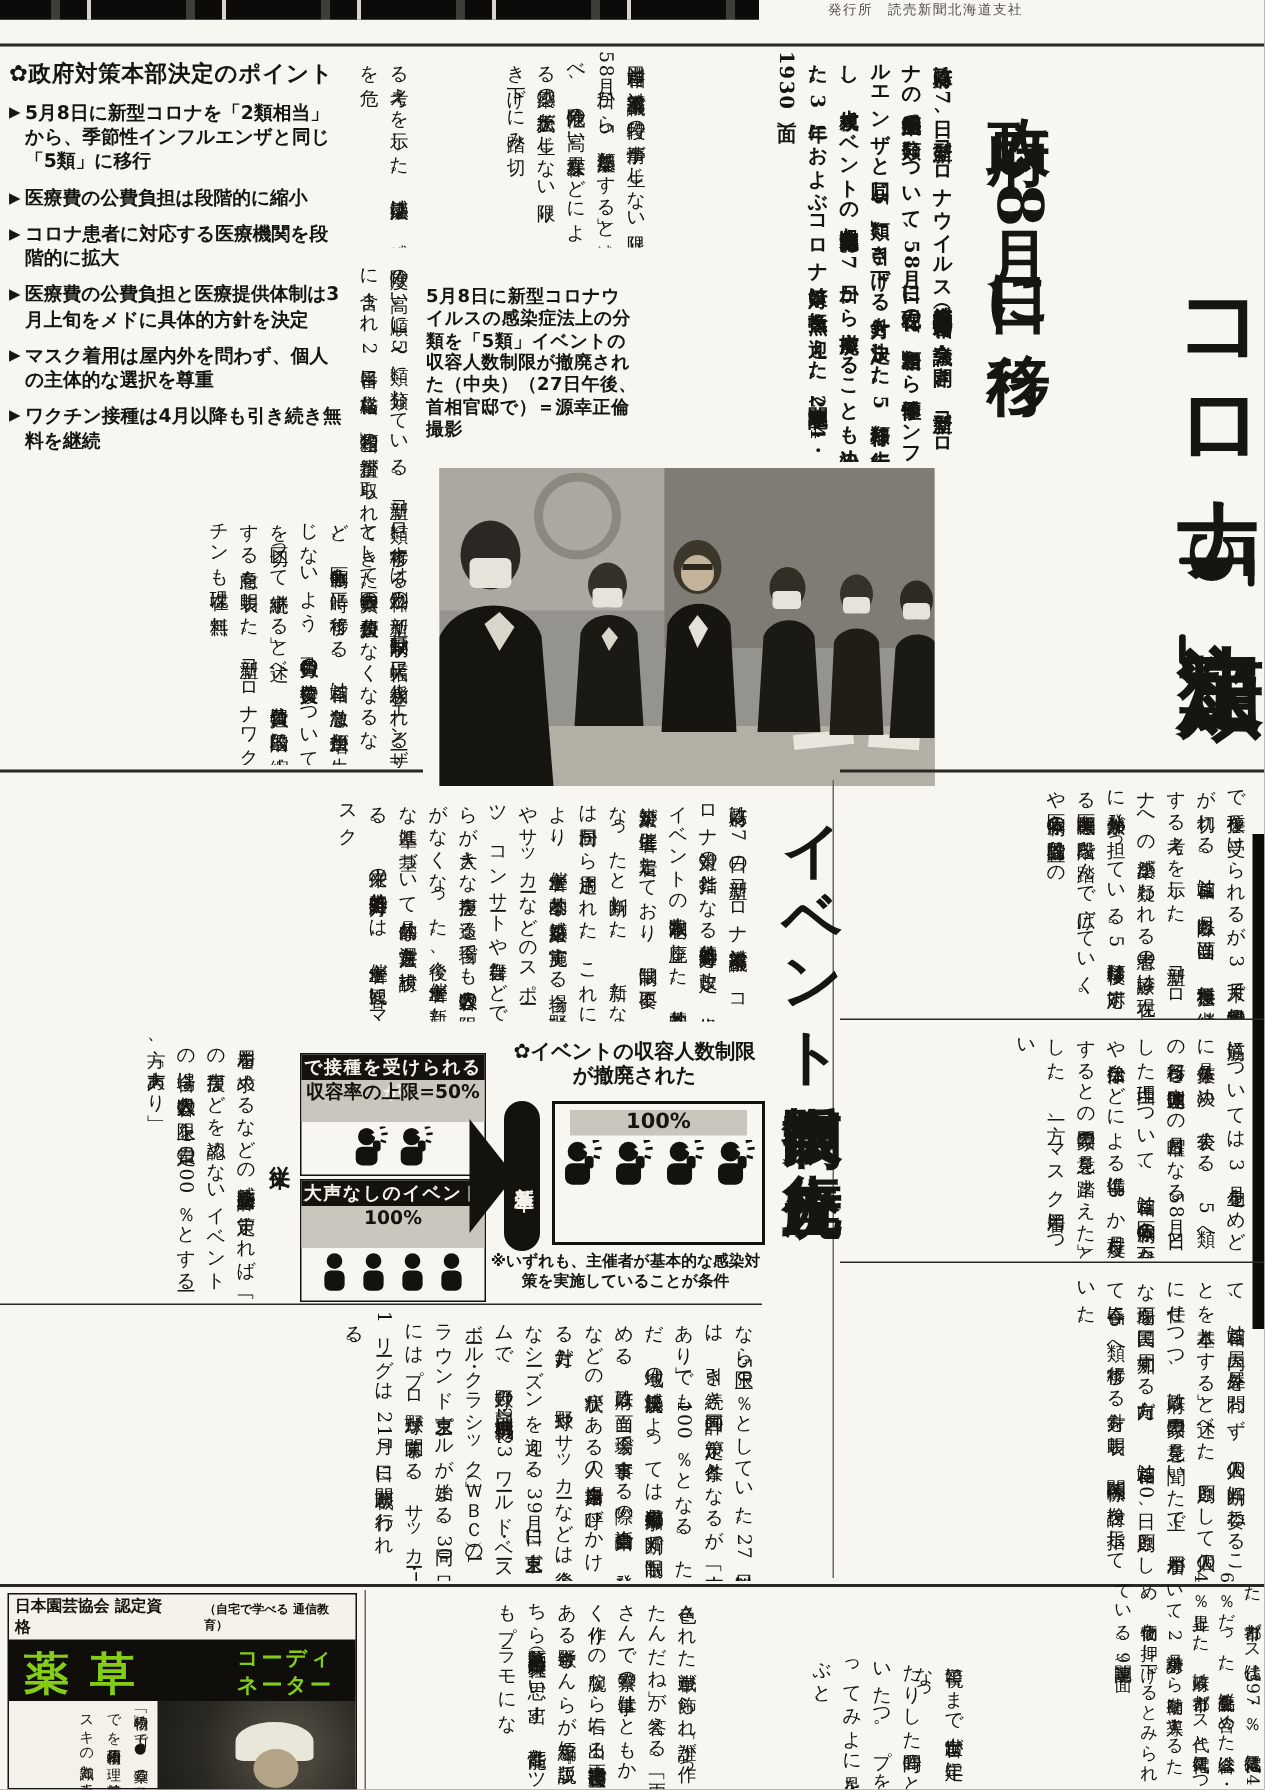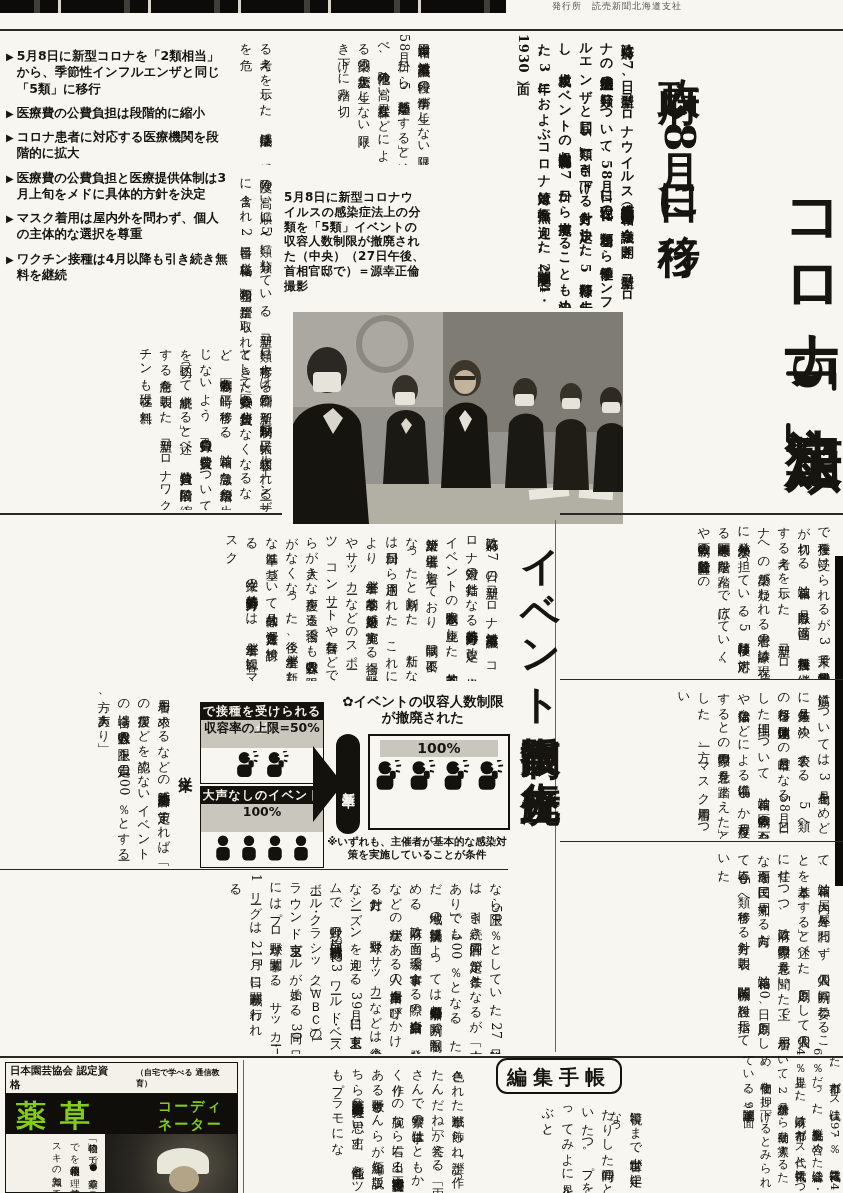--- a/index.html
+++ b/index.html
@@ -62,20 +62,21 @@
 </head>
 <body>
 
 <div class="sheet">
 
   <div class="abs mast-bar"></div>
   <div class="abs pub-line">発行所　読売新聞北海道支社</div>
   <div class="rule-h" style="left:0;top:29px;width:843px;"></div>
 
   <div class="abs points">
+    <div class="points-title"><span>✿</span><span>政府対策本部決定のポイント</span></div>
     <div class="points-item">
         <span class="bl">▶</span>
         <span>5月8日に新型コロナを「2類相当」から、季節性インフルエンザと同じ「5類」に移行</span>
       </div>
     <div class="points-item">
         <span class="bl">▶</span>
         <span>医療費の公費負担は段階的に縮小</span>
       </div>
     <div class="points-item">
         <span class="bl">▶</span>
@@ -247,20 +248,19 @@
     </div>
     <div class="ad-body">
       <div class="ad-cols">「植物」の力で●薬草の見分けでを薬用植物の理、健康茶、スキの知識と上手な</div>
       <div class="ad-photo">
         <div class="hat"></div>
         <div class="face"></div>
       </div>
     </div>
   </div>
 
-  <div class="abs ed-title">編集手帳</div>
   <div class="abs bt" style="left:598px;top:1102px;width:48px;height:91px;">警視にまで出世官が定年になっ</div>
   <div class="abs bt" style="left:472px;top:1100px;width:146px;height:93px;">たりした時間のと思いたつ。プを作ってみよに足を運ぶと、</div>
   <div class="abs bt" style="left:250px;top:1060px;width:218px;height:133px;">色された戦車が飾られ「誰が作ったんだね」が答える。「両さんで警察の仕事はともかく作りの腕なら右に出る両津勘吉巡査長である今野敏さんらが短編を説版『こちら葛飾区派出所』（集英社）の思い出す。高性能とツ製戦車もプラモにな</div>
 
   <div class="abs bt cpi">た。都市ガス代は39・7％、電気代は24・6％だった。生鮮食品を含めた総合は4・4％上昇した。政府は都市ガス代と電気代について、2月請求分から補助を導入するため、物価を押し下げるとみられている。〈関連記事9面〉</div>
 
 </div>
 
 </body></html>

